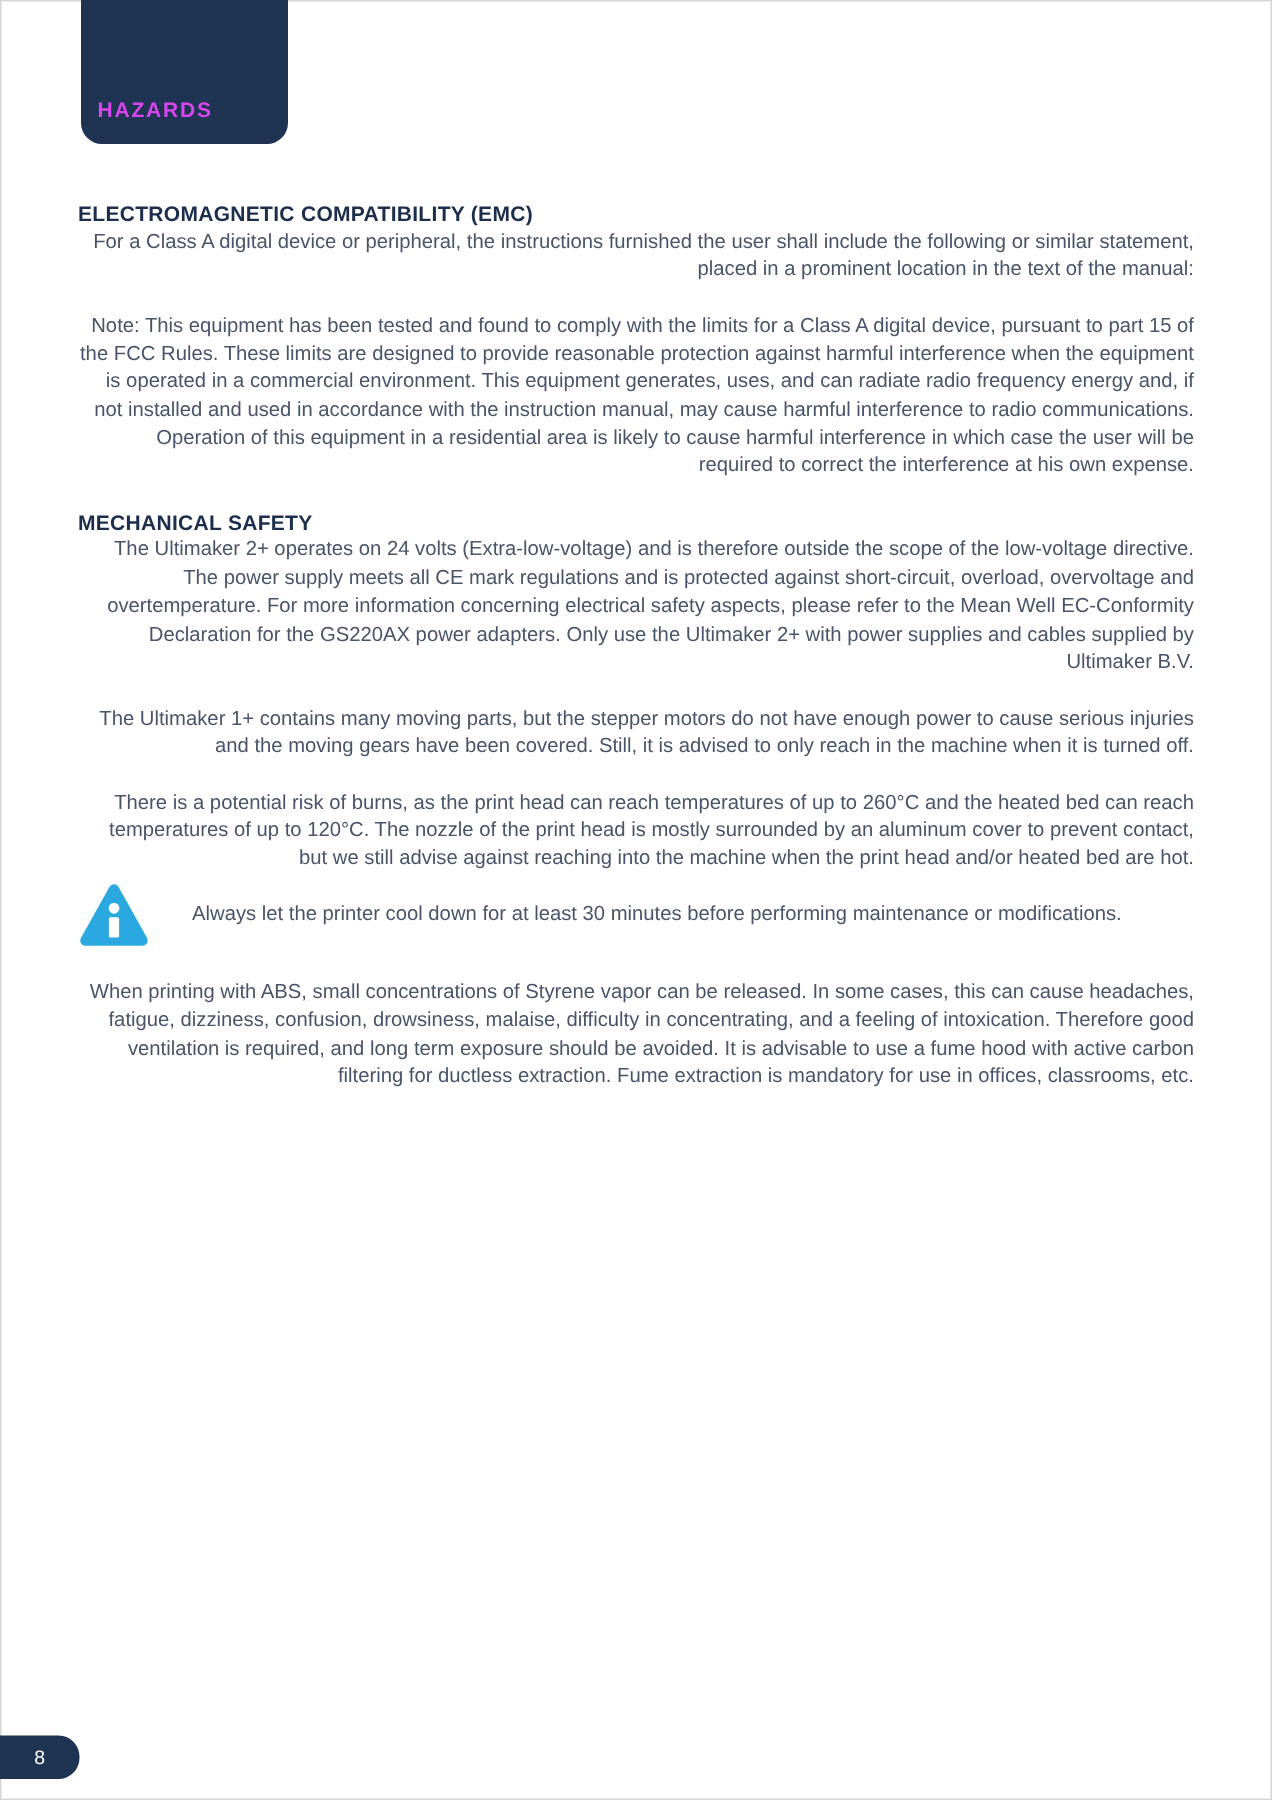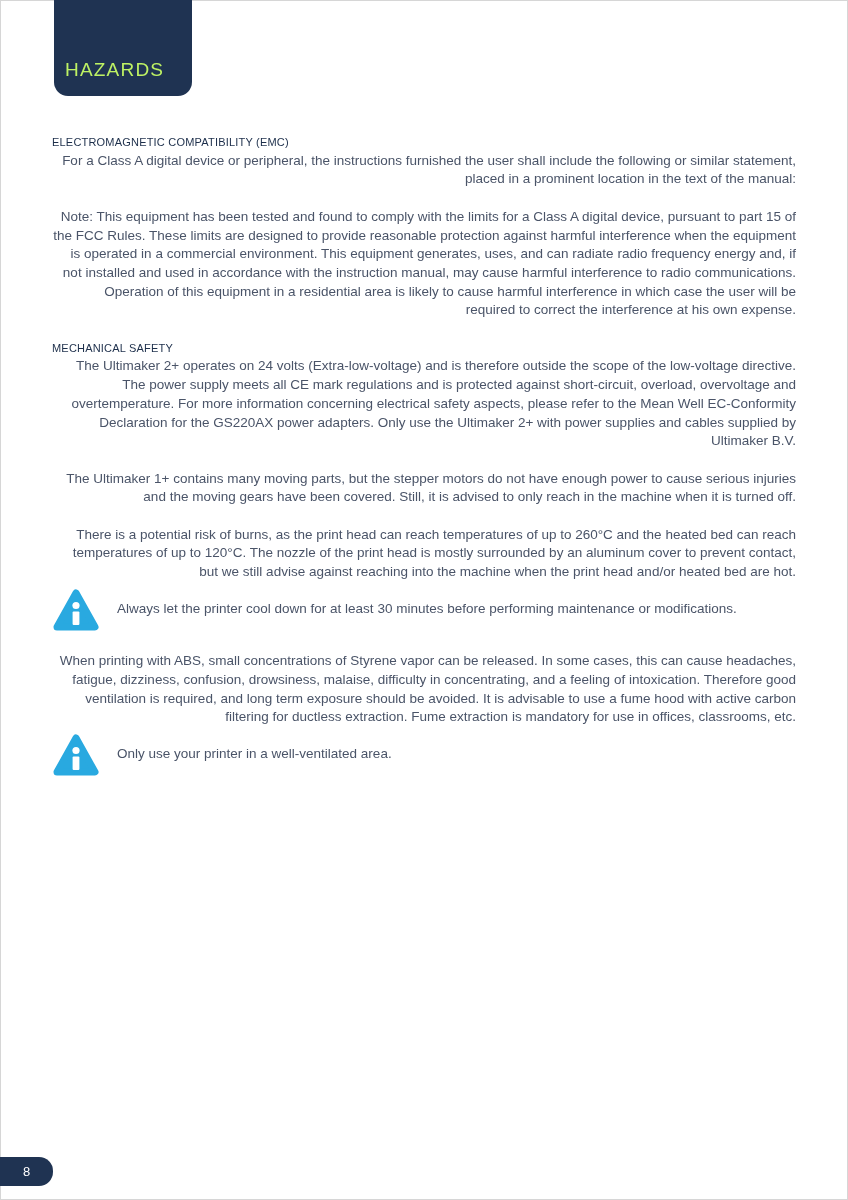--- a/index.html
+++ b/index.html
@@ -20,40 +20,40 @@
   .tab{
     position:absolute;top:0;left:54px;
     width:138px;height:96px;
     background:var(--navy);
     border-radius:0 0 14px 14px;
     display:flex;align-items:flex-end;
     box-sizing:border-box;
     padding:0 0 15px 11px;
   }
   .tab-label{
-    color:#bef264;
-    font-weight:normal;
-    font-size:19px;
+    color:#d946ef;
+    font-weight:bold;
+    font-size:14px;
     letter-spacing:1.2px;
   }
   .content{
     position:absolute;left:52px;top:133px;width:744px;
     color:var(--body);
     font-size:13.5px;line-height:18.7px;
   }
   .sec-heading{
     margin:0;
-    font-size:11px;line-height:18.7px;
-    font-weight:normal;
+    font-size:14px;line-height:18.7px;
+    font-weight:bold;
     color:var(--heading);
     letter-spacing:0.2px;
   }
   .par{margin:0 0 18.7px 0;text-align:right;}
   .warning{
-    display:flex;align-items:center;gap:17px;
+    display:flex;align-items:center;gap:28px;
     margin:-15px 0 18.7px 0;
   }
   .warn-icon{flex:0 0 48px;height:48px;}
   .warn-icon svg{display:block;}
   .warn-text{margin:0;}
   .footer-pill{
     position:absolute;left:0;top:1157px;
     width:53px;height:29px;
     background:var(--navy);
     border-radius:0 14px 14px 0;
@@ -99,30 +99,20 @@
           <rect x="20.6" y="25.5" width="6.8" height="13.5" rx="1" fill="#ffffff"></rect>
         </svg>
       </span>
       <p class="warn-text">Always let the printer cool down for at least 30 minutes before performing maintenance or modifications.</p>
     </div>
 
     <section>
       <p class="par">When printing with ABS, small concentrations of Styrene vapor can be released. In some cases, this can cause headaches, fatigue, dizziness, confusion, drowsiness, malaise, difficulty in concentrating, and a feeling of intoxication. Therefore good ventilation is required, and long term exposure should be avoided. It is advisable to use a fume hood with active carbon filtering for ductless extraction. Fume extraction is mandatory for use in offices, classrooms, etc.</p>
     </section>
 
-    <div class="warning">
-      <span class="warn-icon">
-        <svg viewBox="0 0 48 48" width="48" height="48" aria-hidden="true">
-          <path d="M24 7 L43 41 L5 41 Z" style="fill:var(--cyan);stroke:var(--cyan)" stroke-width="7" stroke-linejoin="round"></path>
-          <circle cx="24" cy="19.5" r="3.6" fill="#ffffff"></circle>
-          <rect x="20.6" y="25.5" width="6.8" height="13.5" rx="1" fill="#ffffff"></rect>
-        </svg>
-      </span>
-      <p class="warn-text">Only use your printer in a well-ventilated area.</p>
-    </div>
 
   </div>
 
   <div class="footer-pill">
     <span>8</span>
   </div>
 
 </div>
 
 </body></html>

